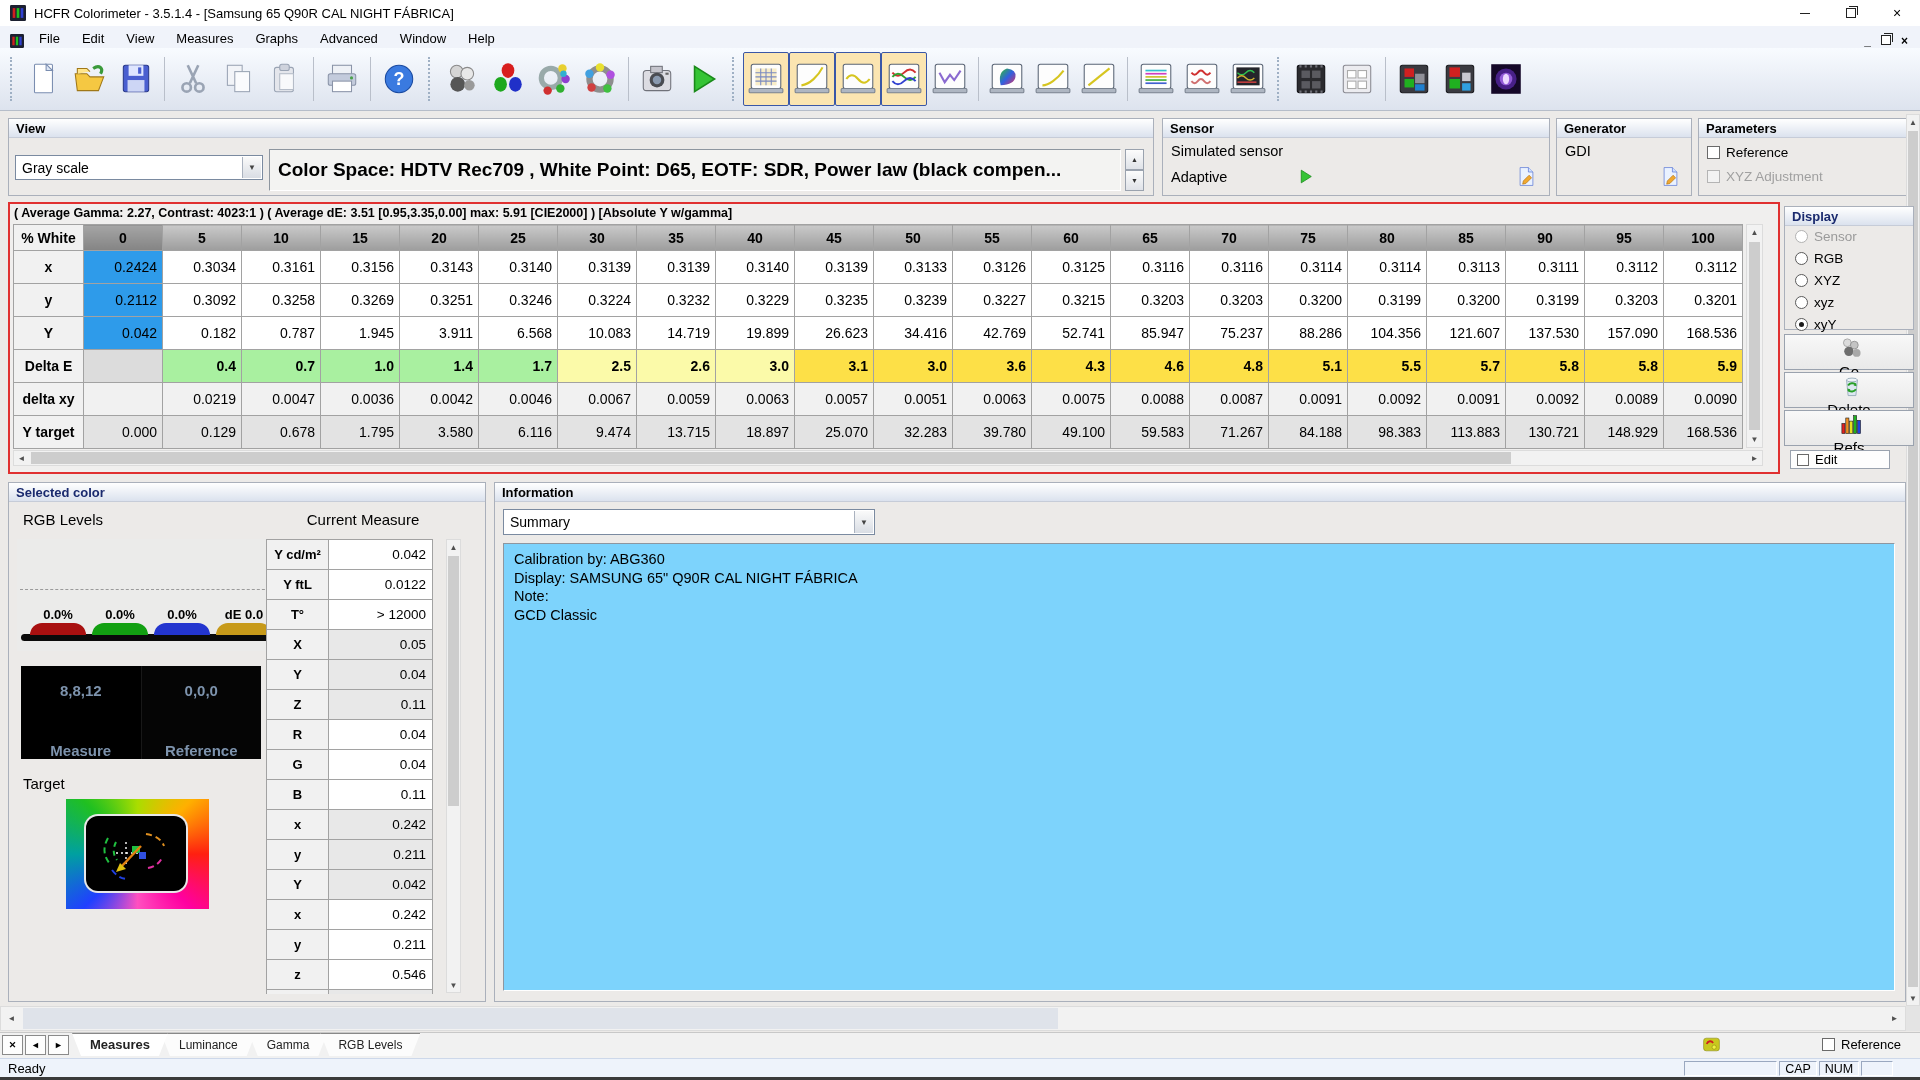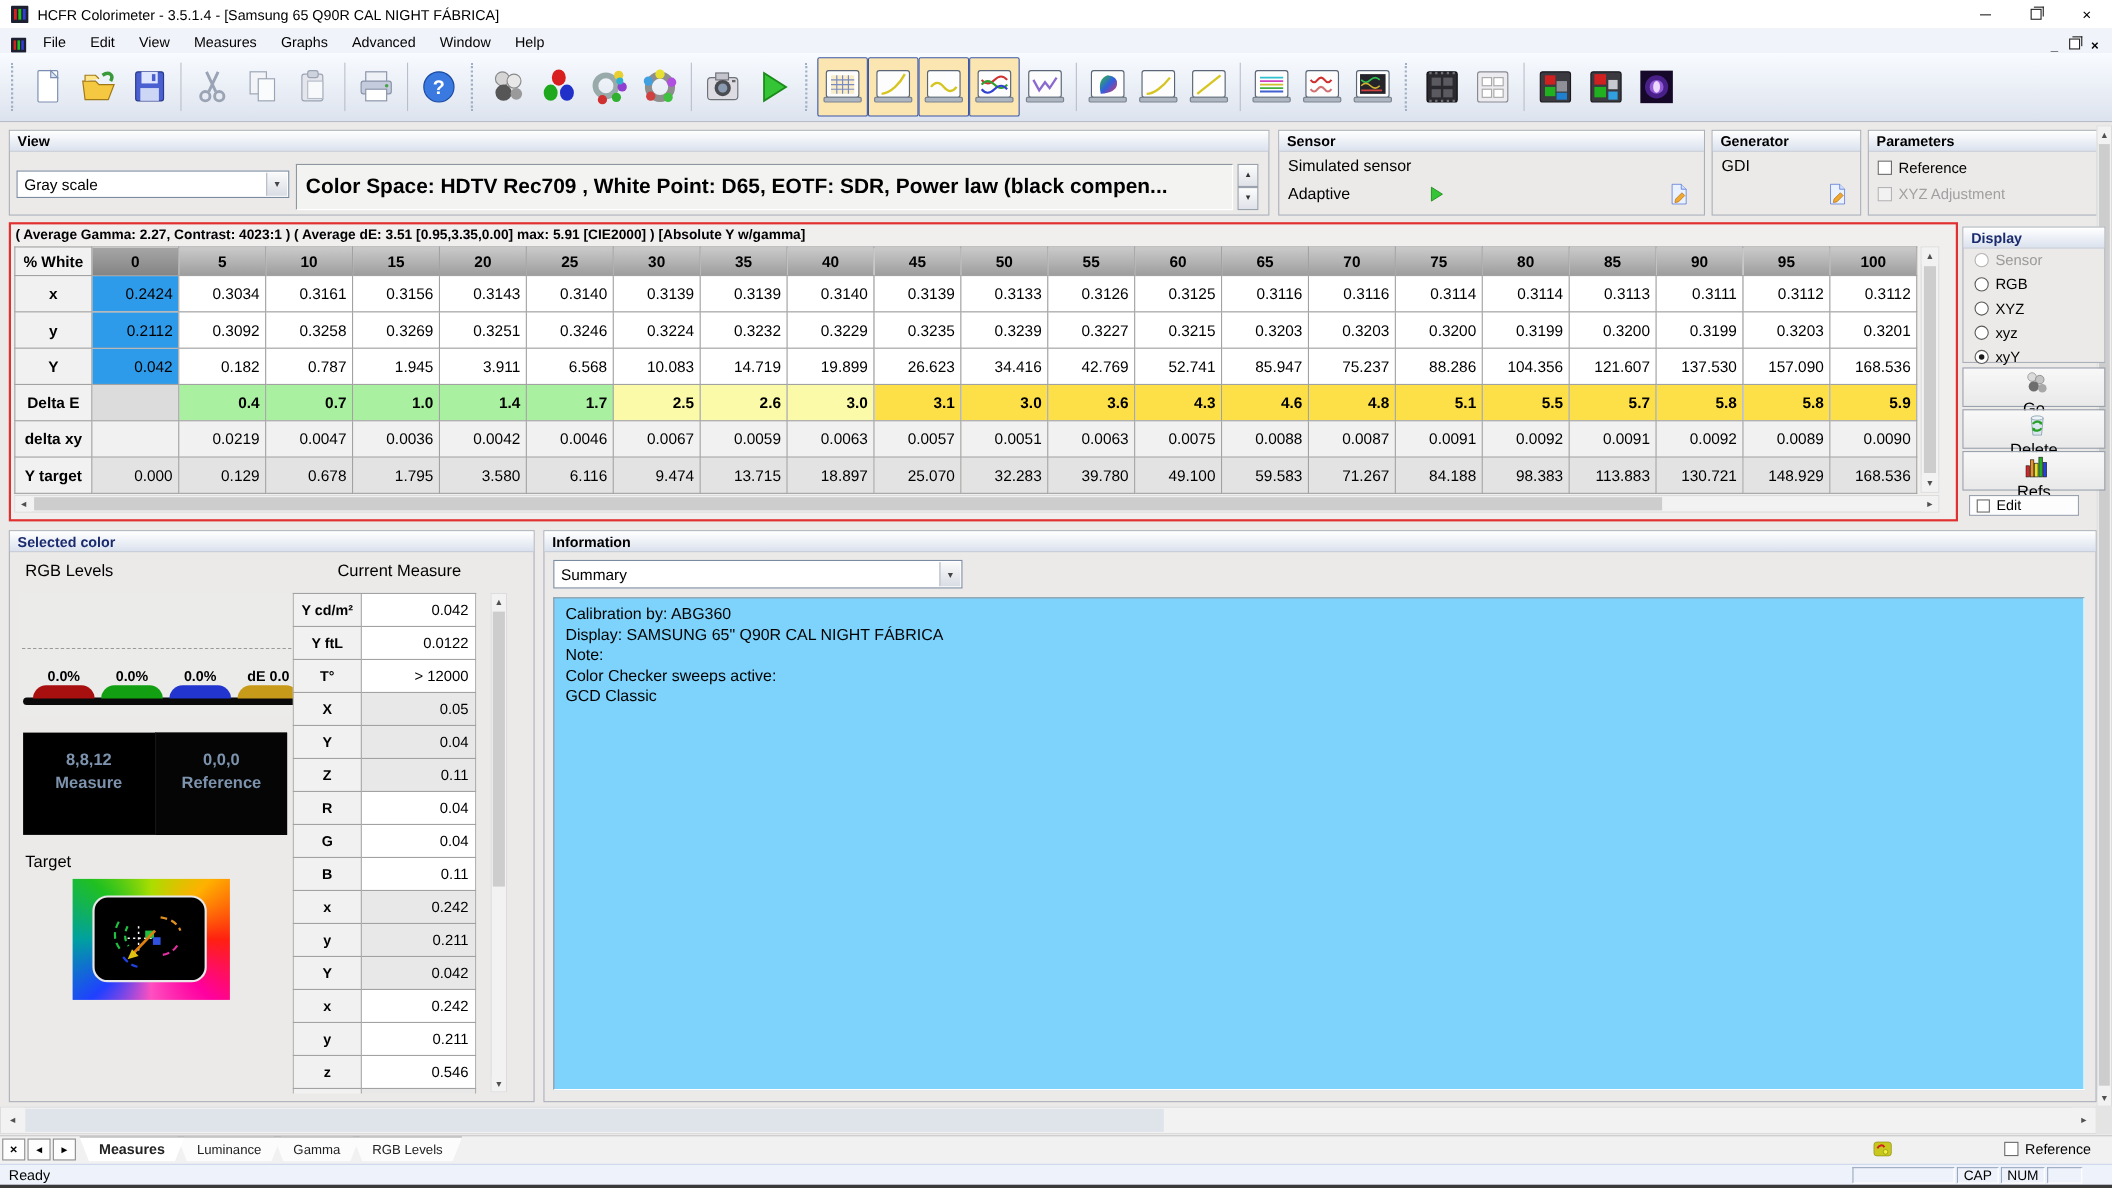--- a/index.html
+++ b/index.html
@@ -69,21 +69,21 @@
   
   .lab15{font-size:15px;}
   #rgbchart{position:absolute;left:8px;top:56px;width:266px;height:112px;background:#ebebea;}
   #rgbchart .dash{position:absolute;left:3px;right:3px;top:50px;border-top:1px dashed #9a9a9a;}
   #rgbchart .base{position:absolute;left:4px;right:4px;bottom:10px;height:7px;background:#0a0a0a;border-radius:4px;}
   .bargrp{position:absolute;bottom:16px;display:flex;flex-direction:column;align-items:center;width:62px;}
   .bargrp .bl{font-size:13px;font-weight:bold;margin-bottom:1px;}
   .bargrp .hump{width:56px;height:12px;border-radius:28px 28px 0 0;}
   #swatches{position:absolute;left:12px;top:183px;width:240px;height:93px;background:#000;display:flex;}
   #swatches .half{flex:1;display:flex;flex-direction:column;align-items:center;padding-top:16px;gap:4px;
-                  font-size:15px;font-weight:bold;color:#7d93ad;}
+                  font-size:15px;font-weight:bold;color:#7d93ad;justify-content:space-between;}
   #swatches .half+.half{border-left:1px solid #181818;background:#050505;}
   #tgt{position:absolute;left:57px;top:316px;width:143px;height:110px;
        background:conic-gradient(from 0deg at 50% 50%,#aadd00,#ffb000 45deg,#ff2010 90deg,#ff00a0 135deg,#ff50c0 180deg,#2040ff 225deg,#00a0a0 270deg,#20c020 315deg,#aadd00 360deg);}
   #tgtin{position:absolute;left:20px;top:17px;width:100px;height:75px;background:#000;border-radius:12px;box-shadow:0 0 0 2px #e8e8e8;}
   #mtbl{position:absolute;left:257px;top:56px;width:167px;height:454px;overflow:hidden;border-top:1px solid #a2a2a2;}
   .mrow{display:flex;height:30px;box-sizing:border-box;}
   .mrow .ml{width:63px;background:#f1f1f1;border:1px solid #a2a2a2;border-top:none;font-size:13px;font-weight:bold;
             display:flex;align-items:center;justify-content:center;box-sizing:border-box;}
   .mrow .mv{width:104px;border:1px solid #a2a2a2;border-top:none;border-left:none;font-size:13.5px;
             display:flex;align-items:center;justify-content:flex-end;padding-right:6px;box-sizing:border-box;background:#fff;}
@@ -883,21 +883,20 @@
   <div class="gb" style="left:494px;top:482px;width:1412px;height:520px;">
     <div class="ttl">Information</div>
     <div class="combo" style="left:8px;top:26px;width:372px;height:26px;">
       <span>Summary</span>
       <span class="dd">▼</span>
     </div>
     <div id="infotext">
         <div>Calibration by: ABG360</div>
         <div>Display: SAMSUNG 65" Q90R CAL NIGHT FÁBRICA</div>
         <div>Note:</div>
-        <div>Color Checker sweeps active:</div>
         <div>GCD Classic</div>
       </div>
   </div>
 
   <div class="sb" style="left:0;top:1006px;width:1906px;height:25px;">
     <span class="ar" style="left:0;top:0;width:21px;height:23px;">◄</span>
     <span class="ar" style="right:0;top:0;width:21px;height:23px;">►</span>
     <span class="th" style="left:22px;top:1px;width:1035px;height:21px;background:#dfe3ea;"></span>
   </div>
   <div class="abs" style="left:1906px;top:1006px;width:14px;height:25px;background:#e4e4e4;"></div>

